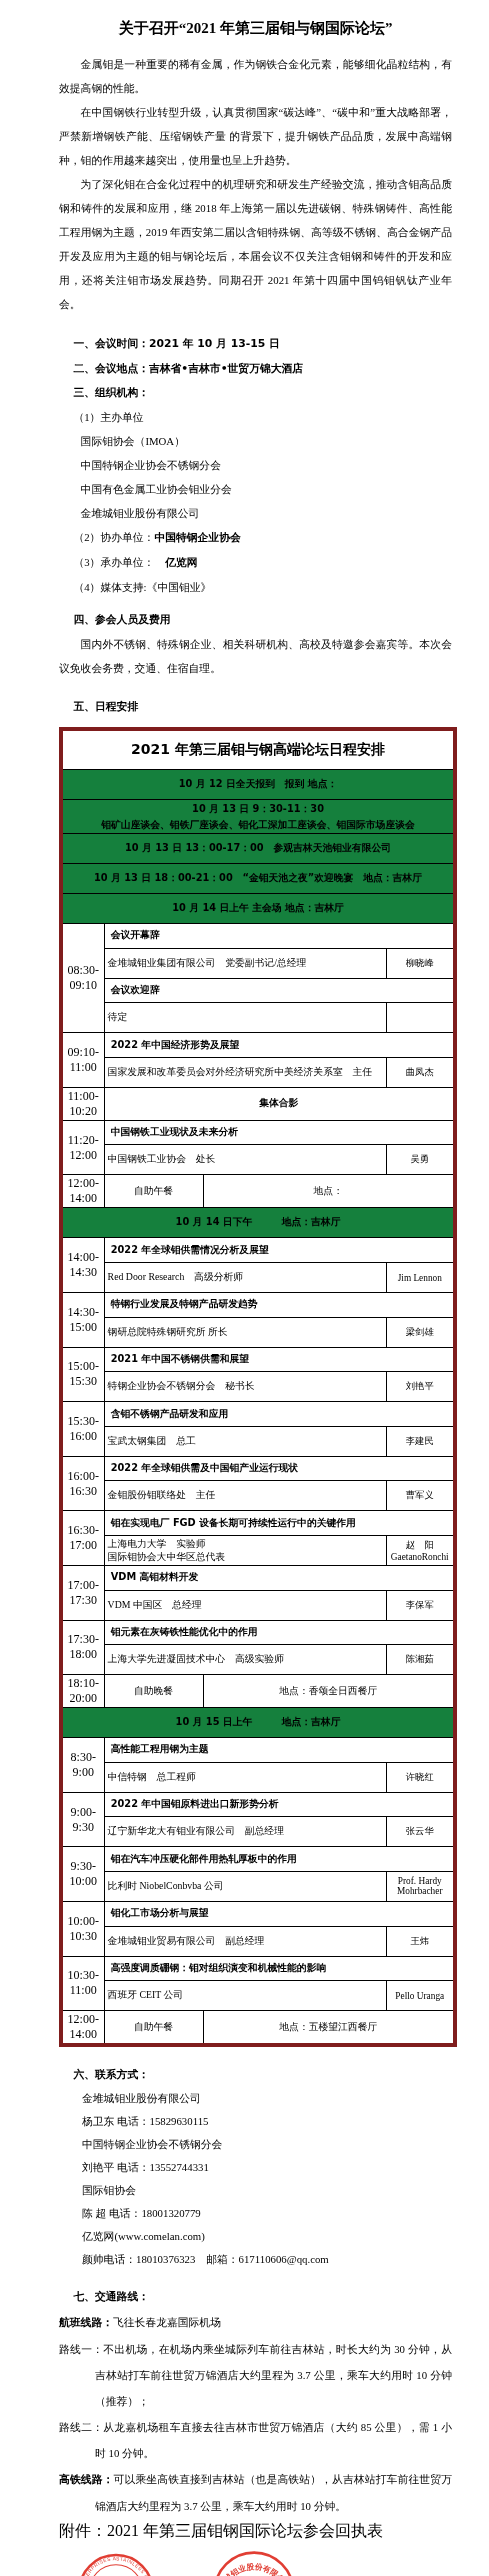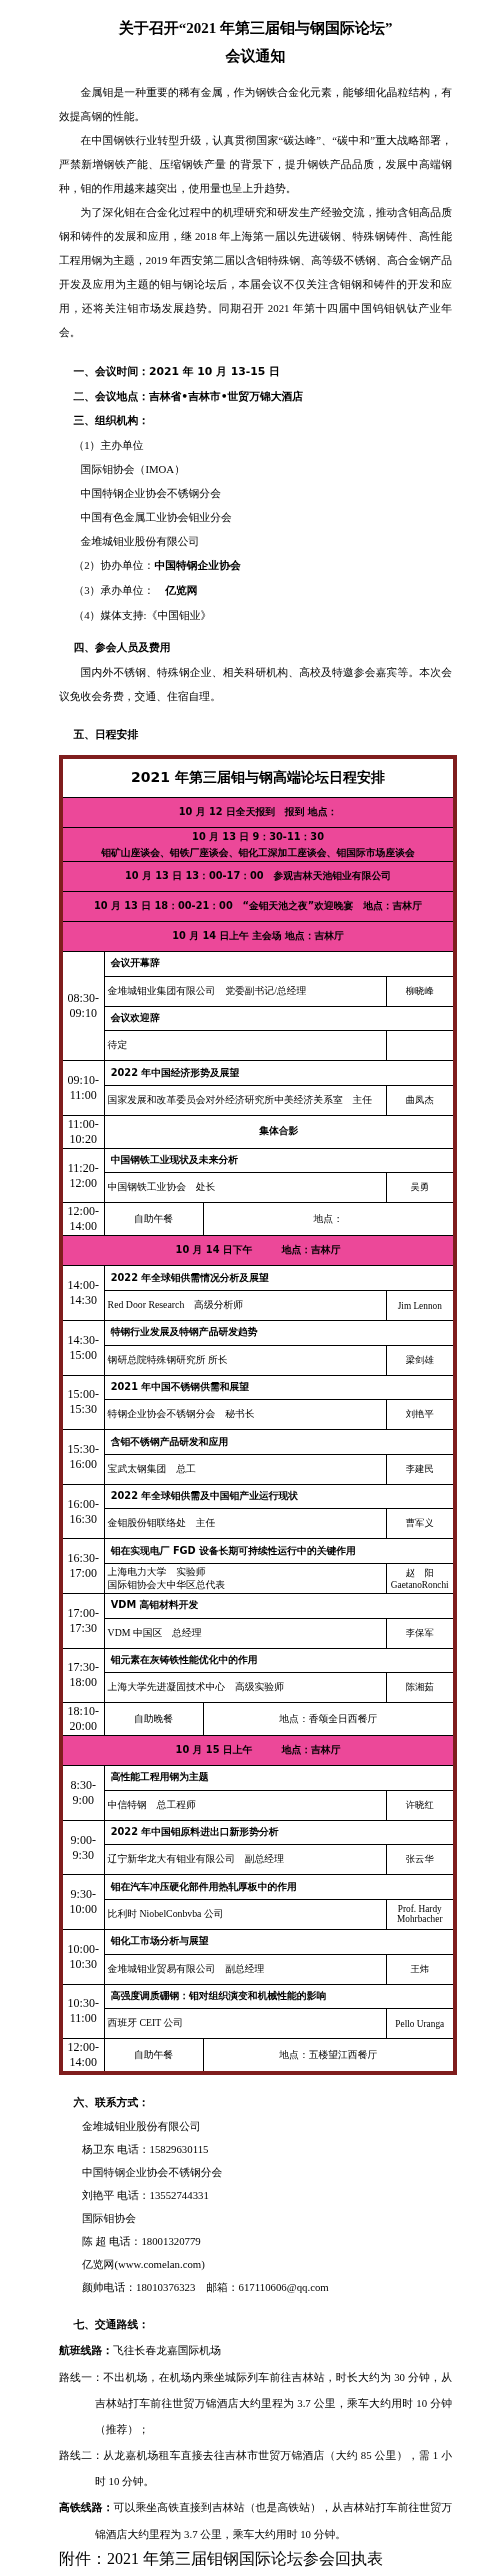--- a/index.html
+++ b/index.html
@@ -15,21 +15,21 @@
   .sec{margin-top:15.5px;}
   .ind1{padding-left:14.4px;}
   .ind2{padding-left:21.6px;font-family:Liberation Serif, serif;}
   .mt18{margin-top:9.3px;}
   .mt28{margin-top:14.4px;}
 
   
   table.sched{border-collapse:collapse;width:393px;margin-top:8.2px;border:4px solid #7f1d1d;table-layout:fixed;}
   table.sched td{border:0.5px solid #000;font-size:9.8px;padding:1px 3.1px;height:23px;overflow:hidden;}
   .sched .ttl{font-size:14px;text-align:center;height:36px;font-family:"DejaVu Sans","Liberation Sans",sans-serif;font-weight:bold;}
-  .sched .banner{background:#ec4899;text-align:center;font-weight:bold;height:27px;font-family:"DejaVu Sans","Liberation Sans",sans-serif;margin-top:16px;}
+  .sched .banner{background:#15803d;text-align:center;font-weight:bold;height:27px;font-family:"DejaVu Sans","Liberation Sans",sans-serif;margin-top:16px;}
   .sched .banner div{line-height:15.5px;}
   .sched .time{text-align:center;padding:1px 1px;font-size:12px;}
   .sched .stitle{font-family:"DejaVu Sans","Liberation Sans",sans-serif;font-weight:bold;padding-left:6.2px;height:21.6px;}
   .sched .aff{text-align:left;padding-right:5.2px;height:27px;white-space:pre-line;}
   .sched .spk{text-align:center;white-space:pre-line;font-size:9.3px;margin-top:12px;}
   .sched .photo{text-align:center;font-family:Liberation Serif, serif;font-weight:bold;height:26px;}
   .sched .meal{text-align:center;}
   .sched .loc{text-align:center;}
 
   
@@ -43,21 +43,20 @@
   .seal-label{position:absolute;font-size:10.8px;white-space:nowrap;}
   .seal{position:absolute;opacity:.88;}
   .seal text{fill:#dd2418;}
 </style>
 </head>
 <body>
 
 <div class="page">
 
   <p class="doc-title">关于召开“2021 年第三届钼与钢国际论坛”</p>
-  <p class="doc-title">会议通知</p>
 
   <div class="mt18"></div>
   <p class="para">金属钼是一种重要的稀有金属，作为钢铁合金化元素，能够细化晶粒结构，有效提高钢的性能。</p>
   <p class="para">在中国钢铁行业转型升级，认真贯彻国家“碳达峰”、“碳中和”重大战略部署，严禁新增钢铁产能、压缩钢铁产量 的背景下，提升钢铁产品品质，发展中高端钢种，钼的作用越来越突出，使用量也呈上升趋势。</p>
   <p class="para">为了深化钼在合金化过程中的机理研究和研发生产经验交流，推动含钼高品质钢和铸件的发展和应用，继 2018 年上海第一届以先进碳钢、特殊钢铸件、高性能工程用钢为主题，2019 年西安第二届以含钼特殊钢、高等级不锈钢、高合金钢产品开发及应用为主题的钼与钢论坛后，本届会议不仅关注含钼钢和铸件的开发和应用，还将关注钼市场发展趋势。同期召开 2021 年第十四届中国钨钼钒钛产业年会。</p>
 
   <p class="line sec ind1"><span class="hd">一、会议时间：</span><span class="hd">2021 年 10 月 13-15 日</span></p>
   <p class="line ind1"><span class="hd">二、会议地点：</span><span class="hd">吉林省•吉林市•世贸万锦大酒店</span></p>
   <p class="line ind1 hd">三、组织机构：</p>
   <p class="line ind1">（1）主办单位</p>

